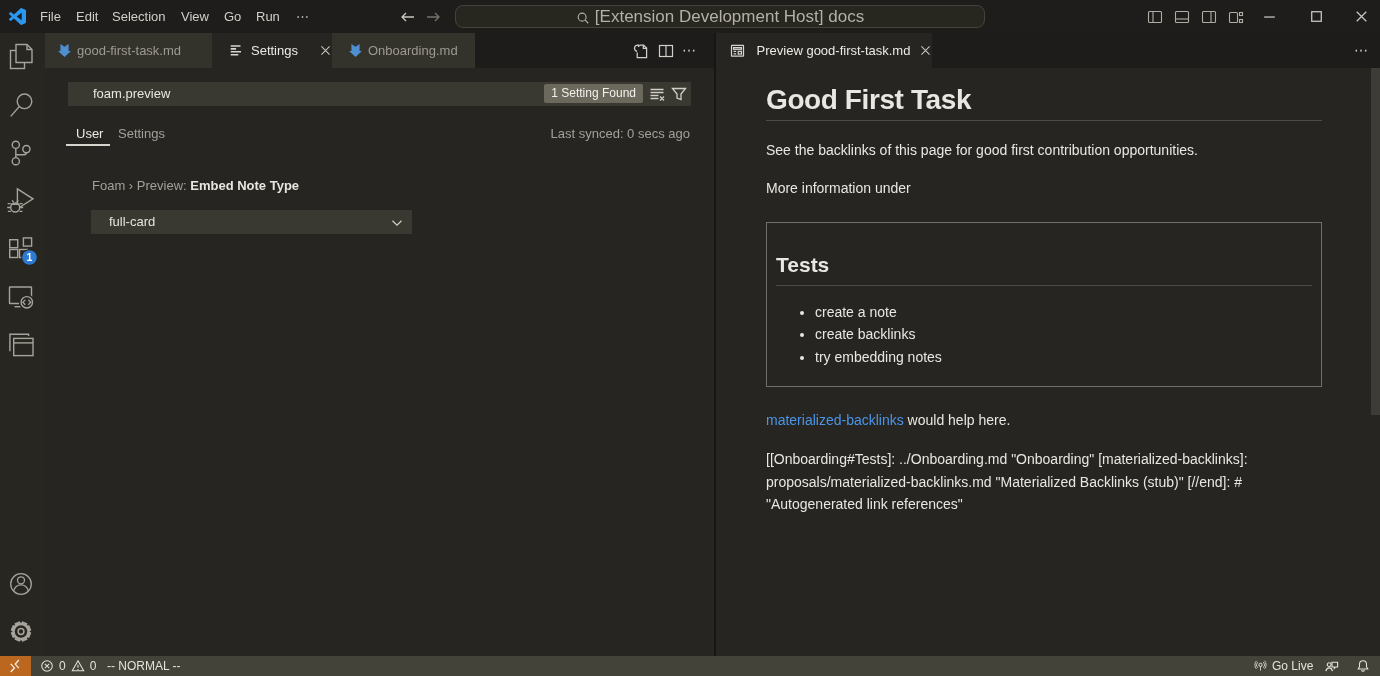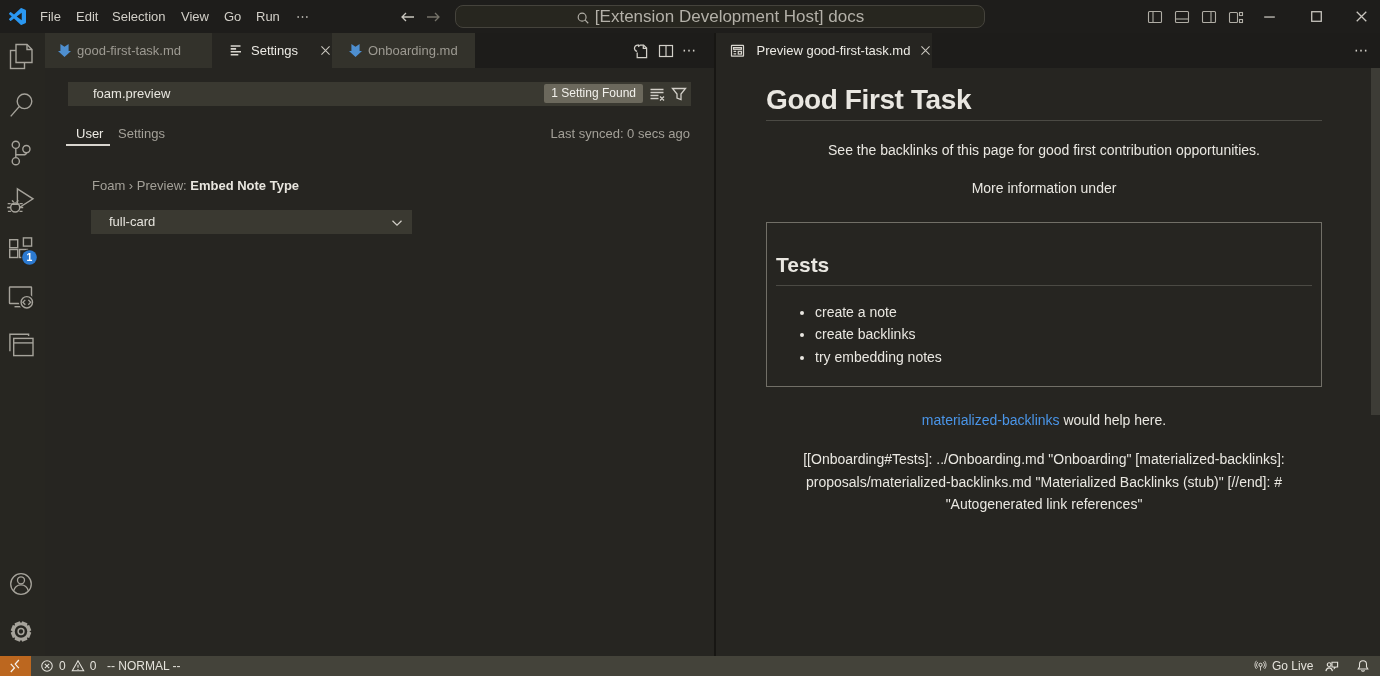--- a/index.html
+++ b/index.html
@@ -31,21 +31,21 @@
   #set-search { position:absolute; left:23px; top:49px; width:623px; height:24px; background:#3a3931; color:#e8e6df; font-size:13px; line-height:24px; }
   #badge { position:absolute; right:48px; top:2px; height:19px; line-height:19px; background:#6b685c; color:#f2f1ec; font-size:12px; padding:0 7px; border-radius:2px; }
   .scope { font-size:13px; color:#a3a098; }
   #setting-name { position:absolute; left:47px; top:145px; font-size:13px; color:#a3a098; }
   #setting-name b { color:#e8e6df; }
   #dropdown { position:absolute; left:46px; top:177px; width:321px; height:24px; background:#3a3931; color:#e6e4dd; font-size:13px; line-height:24px; padding-left:18px; }
 
   
   #preview { position:absolute; left:50px; top:35px; padding-top:14px; width:556px; color:#e9e7e1; font-size:14px; line-height:22.4px; }
   #preview h1 { font-size:28px; line-height:36px; font-weight:700; letter-spacing:-0.4px; padding-bottom:2px; border-bottom:1px solid #4b4a44; margin-bottom:18px; }
-  #preview p { margin:16px 8px;text-align:center; }
+  #preview p { margin:16px 0; }
   #card { border:1px solid #716f67; margin-top:22px; padding:29px 9px 18px 9px; }
   #card h2 { font-size:21px; line-height:26px; font-weight:700; padding-bottom:7px; border-bottom:1px solid #4b4a44; margin-bottom:15px; }
   #card ul { margin:3px 0 0 39px; }
   #card li { margin:0; }
   a.lnk { color:#4a95e8; text-decoration:none; }
 
   
   #statusbar { position:absolute; left:0; top:656px; width:1380px; height:20px; background:#44433a; color:#e4e2db; font-size:12px; }
   #remote { position:absolute; left:0; top:0; width:31px; height:20px; background:#bc671f; }
   .sb { position:absolute; top:0; height:20px; display:flex; align-items:center; gap:5px; }

